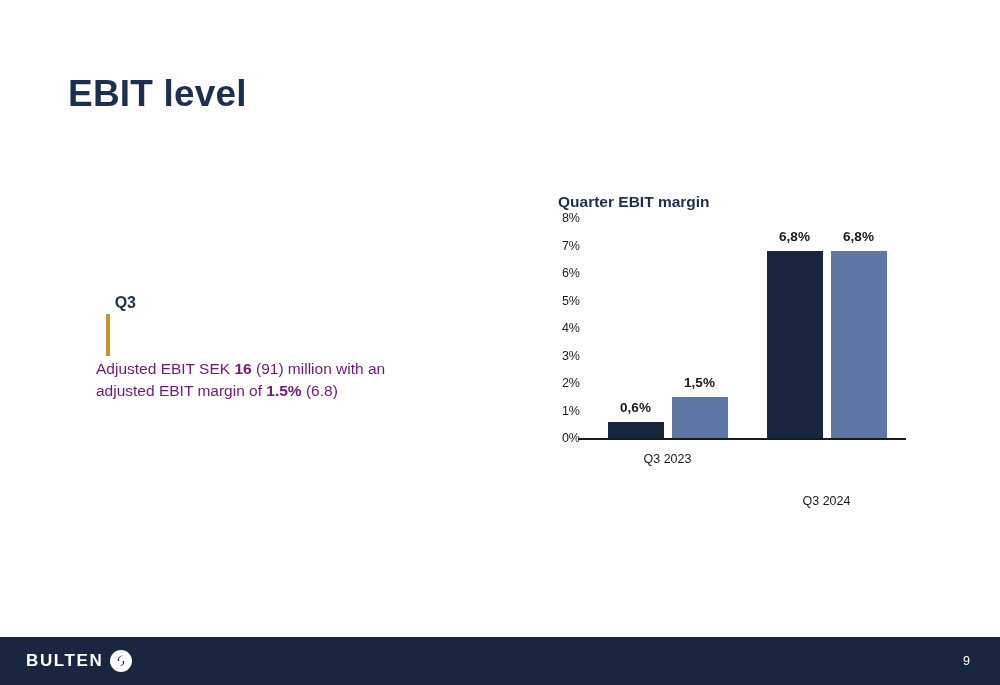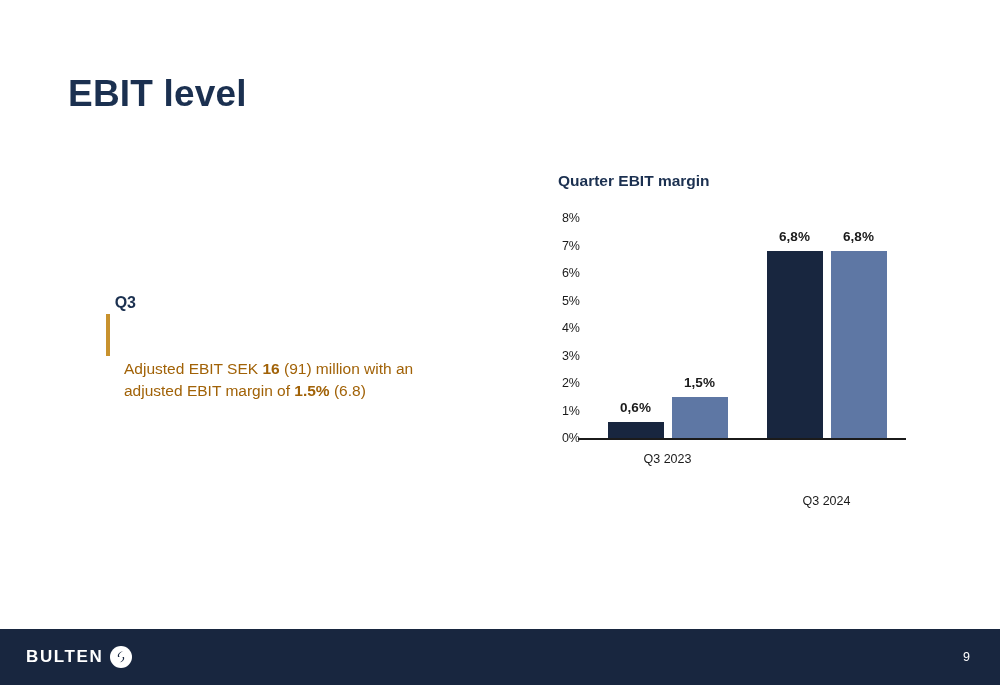--- a/index.html
+++ b/index.html
@@ -45,40 +45,40 @@
   }
   .bullet-bar {
     width: 4px;
     background: #c8922e;
     align-self: stretch;
     margin: 2px 12px 2px 10px;
     min-height: 42px;
   }
   .bullet-text {
     font-size: 15.5px;
-    color: #a16207;
+    color: #701a75;
     line-height: 1.45;
     max-width: 330px;
-    margin-left: 28px;
   }
   .bullet-text b { font-weight: bold; }
 
   
   .chart-wrap {
     position: absolute;
     left: 540px;
     top: 172px;
     width: 400px;
     height: 360px;
   }
   .chart-title {
     font-size: 15.5px;
     font-weight: bold;
     color: #1b3050;
     margin-left: 18px;
+    margin-top: 21px;
   }
   .plot {
     position: absolute;
     left: 0;
     top: 46px;
     width: 400px;
     height: 232px;
   }
   
   .ylabels {
@@ -157,21 +157,21 @@
     height: 9px;
     display: inline-block;
   }
 
   
   .footer {
     position: absolute;
     left: 0;
     bottom: 0;
     width: 1000px;
-    height: 56px;
+    height: 48px;
     background: #18263f;
     display: flex;
     align-items: center;
   }
   .logo {
     display: flex;
     align-items: center;
     margin-left: 26px;
     gap: 7px;
   }

